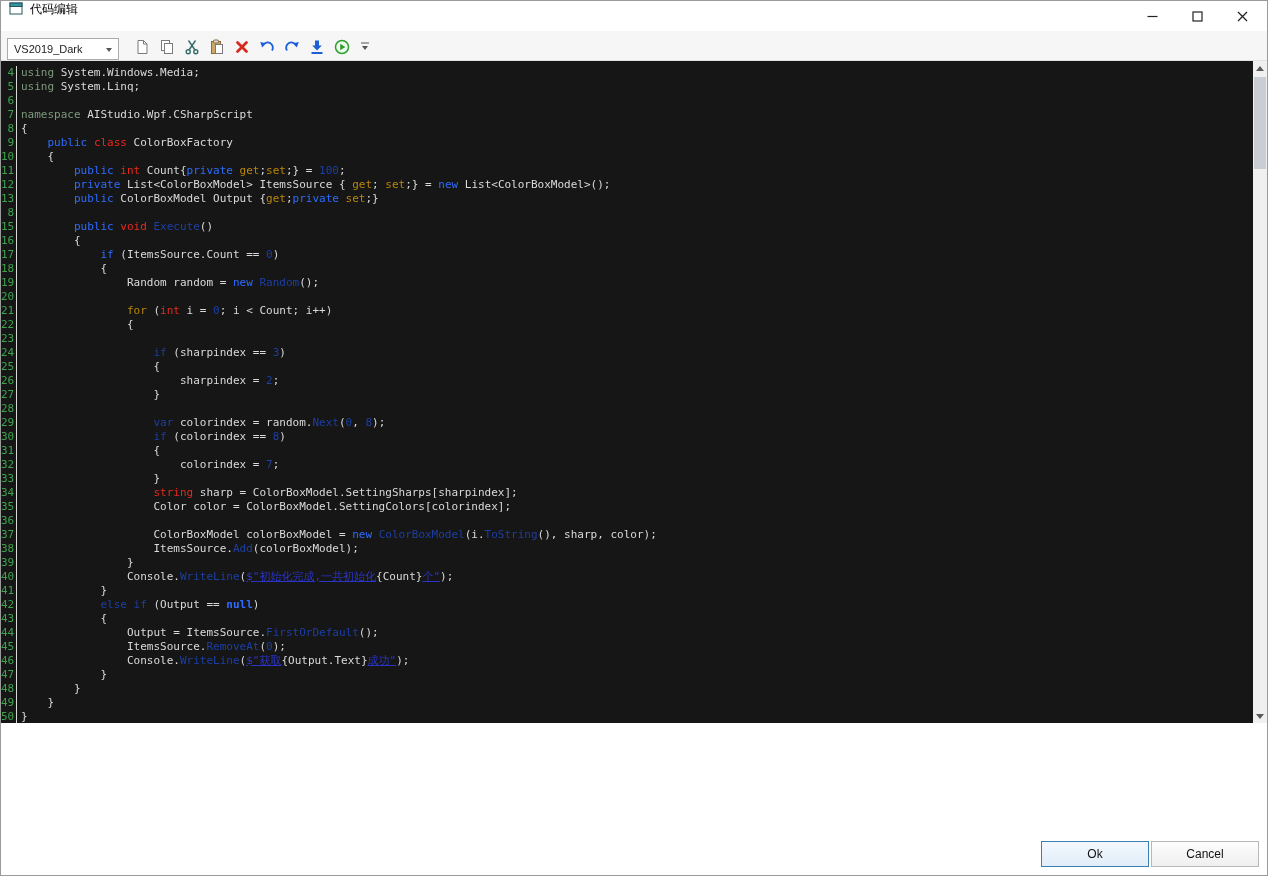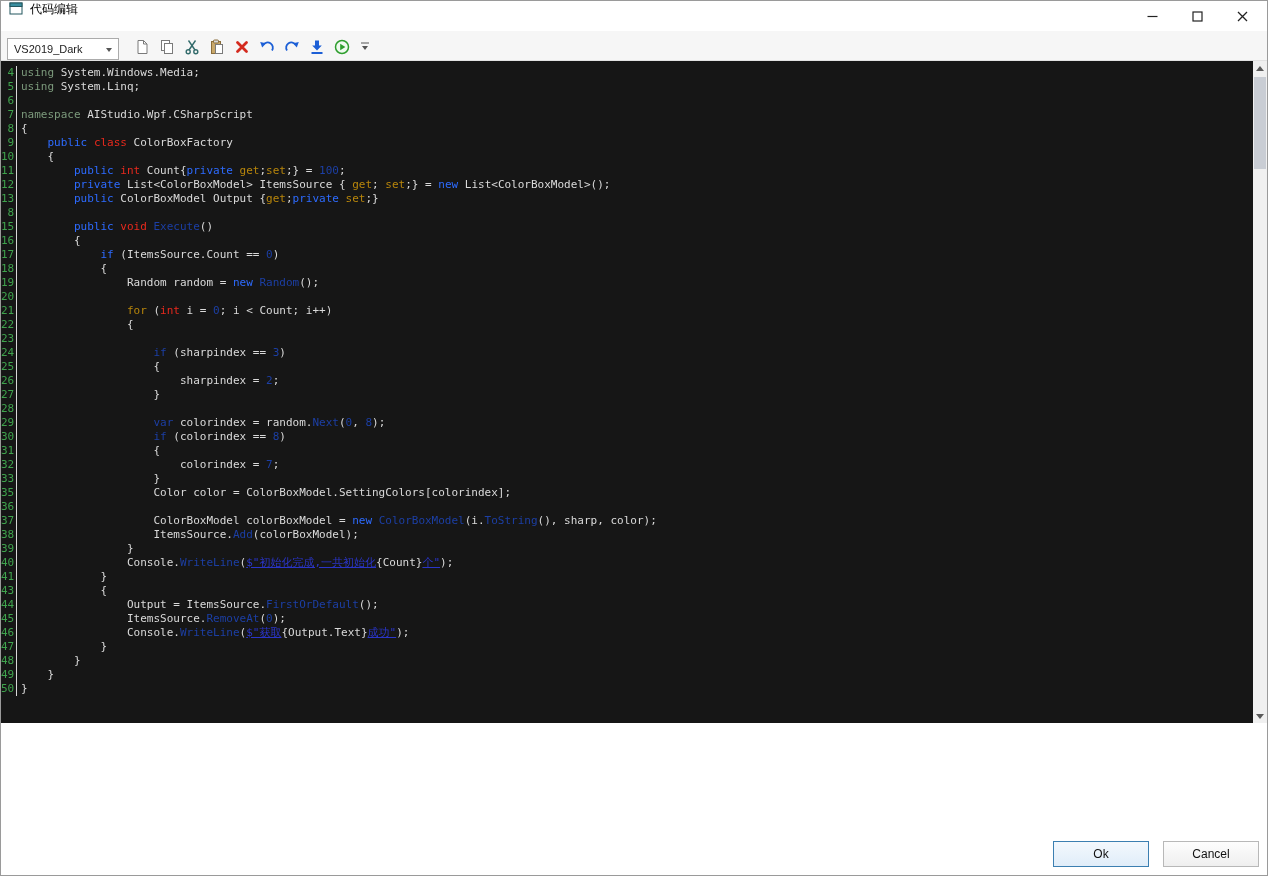--- a/index.html
+++ b/index.html
@@ -51,21 +51,21 @@
 
   
   .vscroll { position:absolute; top:60px; right:0; width:14px; height:662px; background:#f0f0f0; }
   .sarrow { position:absolute; left:0; width:14px; height:14px; display:flex; align-items:center; justify-content:center; }
   .sarrow.up { top:0; } .sarrow.down { bottom:0; }
   .tri-up { width:0; height:0; border-left:4px solid transparent; border-right:4px solid transparent; border-bottom:5px solid #5a5a5a; }
   .tri-down { width:0; height:0; border-left:4px solid transparent; border-right:4px solid transparent; border-top:5px solid #5a5a5a; }
   .sthumb { position:absolute; top:16px; left:1px; width:12px; height:92px; background:#c9cdd4; }
 
   
-  .btn { position:absolute; bottom:8px; width:96px; height:26px; font-size:12px; color:#111;
+  .btn { position:absolute; bottom:8px; width:108px; height:26px; font-size:12px; color:#111;
          display:flex; align-items:center; justify-content:center;
          border:1px solid #b8b8b8; background:linear-gradient(#fdfdfd,#efefef); }
   .btn-ok { right:118px; border:1px solid var(--ok-border-blue,#3c7fb1); background:linear-gradient(#f3f8fd,#e0edf9); }
   .btn-cancel { right:8px; }
 
   svg { display:block; }
 </style>
 </head>
 <body>
 
@@ -286,20 +286,24 @@
       </div>
       <div class="line">
         <span class="ln">32</span>
         <span class="codetxt"><span class="tk-pln">                        colorindex = </span><span class="tk-num">7</span><span class="tk-pln">;</span></span>
       </div>
       <div class="line">
         <span class="ln">33</span>
         <span class="codetxt"><span class="tk-pln">                    }</span></span>
       </div>
       <div class="line">
+        <span class="ln">34</span>
+        <span class="codetxt"><span class="tk-pln">                    </span><span class="tk-typ">string</span><span class="tk-pln"> sharp = ColorBoxModel.SettingSharps[sharpindex];</span></span>
+      </div>
+      <div class="line">
         <span class="ln">35</span>
         <span class="codetxt"><span class="tk-pln">                    Color color = ColorBoxModel.SettingColors[colorindex];</span></span>
       </div>
       <div class="line">
         <span class="ln">36</span>
         <span class="codetxt"></span>
       </div>
       <div class="line">
         <span class="ln">37</span>
         <span class="codetxt"><span class="tk-pln">                    ColorBoxModel colorBoxModel = </span><span class="tk-kw">new</span><span class="tk-pln"> </span><span class="tk-dim">ColorBoxModel</span><span class="tk-pln">(i.</span><span class="tk-dim">ToString</span><span class="tk-pln">(), sharp, color);</span></span>
@@ -312,20 +316,24 @@
         <span class="ln">39</span>
         <span class="codetxt"><span class="tk-pln">                }</span></span>
       </div>
       <div class="line">
         <span class="ln">40</span>
         <span class="codetxt"><span class="tk-pln">                Console.</span><span class="tk-dim">WriteLine</span><span class="tk-pln">(</span><span class="tk-str">$"初始化完成,一共初始化</span><span class="tk-pln">{Count}</span><span class="tk-str">个"</span><span class="tk-pln">);</span></span>
       </div>
       <div class="line">
         <span class="ln">41</span>
         <span class="codetxt"><span class="tk-pln">            }</span></span>
+      </div>
+      <div class="line">
+        <span class="ln">42</span>
+        <span class="codetxt"><span class="tk-pln">            </span><span class="tk-dim">else</span><span class="tk-pln"> </span><span class="tk-dim">if</span><span class="tk-pln"> (Output == </span><span class="tk-kwb">null</span><span class="tk-pln">)</span></span>
       </div>
       <div class="line">
         <span class="ln">43</span>
         <span class="codetxt"><span class="tk-pln">            {</span></span>
       </div>
       <div class="line">
         <span class="ln">44</span>
         <span class="codetxt"><span class="tk-pln">                Output = ItemsSource.</span><span class="tk-dim">FirstOrDefault</span><span class="tk-pln">();</span></span>
       </div>
       <div class="line">

